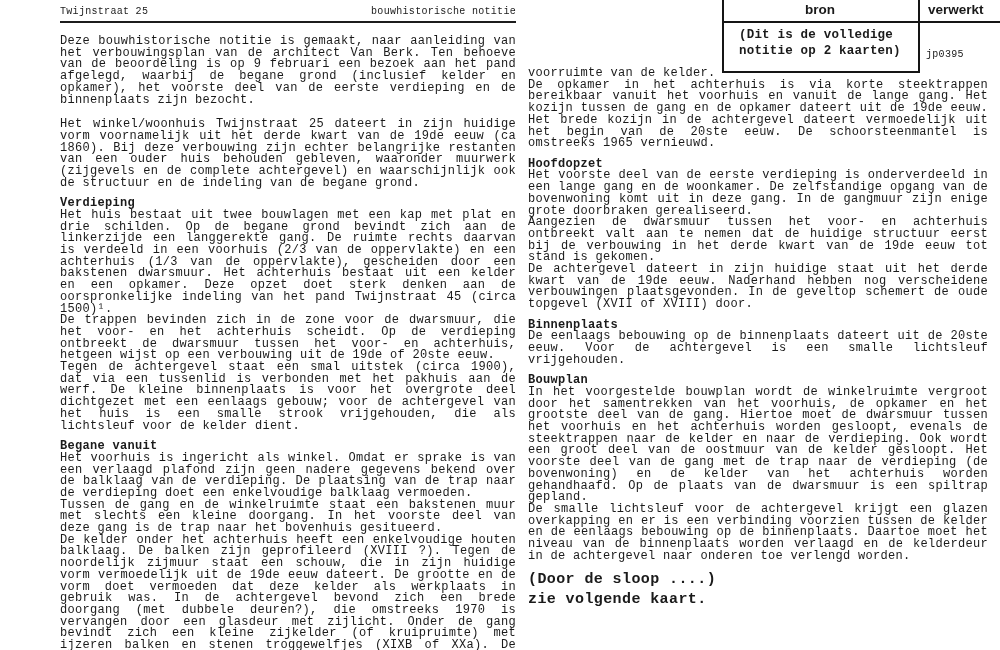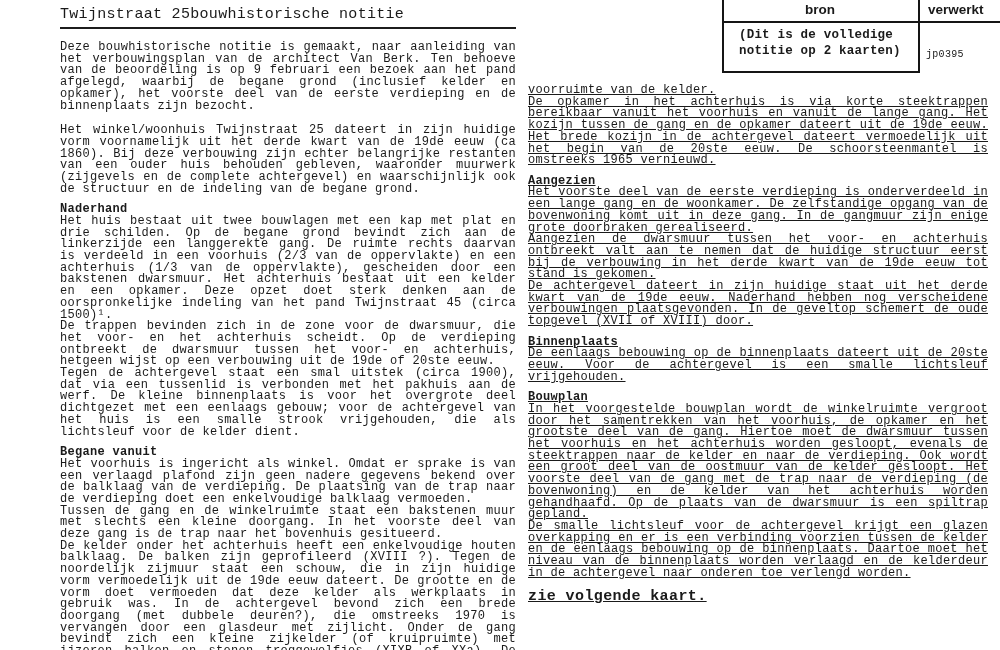--- a/index.html
+++ b/index.html
@@ -6,26 +6,26 @@
   body {
     width:1000px; height:650px;
     background:#ffffff;
     font-family:"Liberation Mono","DejaVu Sans Mono",monospace;
     color:#1a1a1a;
   }
   .page { position:relative; width:1000px; height:650px; background:#ffffff; overflow:hidden; }
 
   
   .col-left  { position:absolute; left:60px;  top:6px;  width:456px; }
-  .col-right { position:absolute; left:528px; top:85px; width:460px;text-decoration:underline; }
+  .col-right { position:absolute; left:528px; top:68px; width:460px; }
 
   .doc-header {
-    display:flex; justify-content:flex-start; align-items:flex-end;
+    display:flex; justify-content:space-between; align-items:flex-end;
     border-bottom:2px solid #1c1c1c; padding-bottom:4px;
-    font-size:15px; letter-spacing:0.3px;
+    font-size:10px; letter-spacing:0.3px;
   }
 
   p.doc {
     margin:0;
     font-size:12px; line-height:11.7px;
     letter-spacing:0.3px;
     text-align:justify;
   }
   p.doc.gap-sm { margin-top:13px; }
 
@@ -80,47 +80,48 @@
 
   <div class="col-left">
     <div class="doc-header">
       <span>Twijnstraat 25</span>
       <span>bouwhistorische notitie</span>
     </div>
 
     <p class="doc gap-sm">Deze bouwhistorische notitie is gemaakt, naar aanleiding van het verbouwingsplan van de architect Van Berk. Ten behoeve van de beoordeling is op 9 februari een bezoek aan het pand afgelegd, waarbij de begane grond (inclusief kelder en opkamer), het voorste deel van de eerste verdieping en de binnenplaats zijn bezocht.</p>
     <p class="doc gap-sm">Het winkel/woonhuis Twijnstraat 25 dateert in zijn huidige vorm voornamelijk uit het derde kwart van de 19de eeuw (ca 1860). Bij deze verbouwing zijn echter belangrijke restanten van een ouder huis behouden gebleven, waaronder muurwerk (zijgevels en de complete achtergevel) en waarschijnlijk ook de structuur en de indeling van de begane grond.</p>
 
-    <h3 class="sect">Naderhand</h3>
+    <h3 class="sect">Verdieping</h3>
     <p class="doc">Het huis bestaat uit twee bouwlagen met een kap met plat en drie schilden. Op de begane grond bevindt zich aan de linkerzijde een langgerekte gang. De ruimte rechts daarvan is verdeeld in een voorhuis (2/3 van de oppervlakte) en een achterhuis (1/3 van de oppervlakte), gescheiden door een bakstenen dwarsmuur. Het achterhuis bestaat uit een kelder en een opkamer. Deze opzet doet sterk denken aan de oorspronkelijke indeling van het pand Twijnstraat 45 (circa 1500)¹.</p>
     <p class="doc">De trappen bevinden zich in de zone voor de dwarsmuur, die het voor- en het achterhuis scheidt. Op de verdieping ontbreekt de dwarsmuur tussen het voor- en achterhuis, hetgeen wijst op een verbouwing uit de 19de of 20ste eeuw.</p>
     <p class="doc">Tegen de achtergevel staat een smal uitstek (circa 1900), dat via een tussenlid is verbonden met het pakhuis aan de werf. De kleine binnenplaats is voor het overgrote deel dichtgezet met een eenlaags gebouw; voor de achtergevel van het huis is een smalle strook vrijgehouden, die als lichtsleuf voor de kelder dient.</p>
 
     <h3 class="sect">Begane vanuit</h3>
     <p class="doc">Het voorhuis is ingericht als winkel. Omdat er sprake is van een verlaagd plafond zijn geen nadere gegevens bekend over de balklaag van de verdieping. De plaatsing van de trap naar de verdieping doet een enkelvoudige balklaag vermoeden.</p>
     <p class="doc">Tussen de gang en de winkelruimte staat een bakstenen muur met slechts een kleine doorgang. In het voorste deel van deze gang is de trap naar het bovenhuis gesitueerd.</p>
     <p class="doc">De kelder onder het achterhuis heeft een enkelvoudige houten balklaag. De balken zijn geprofileerd (XVIII ?). Tegen de noordelijk zijmuur staat een schouw, die in zijn huidige vorm vermoedelijk uit de 19de eeuw dateert. De grootte en de vorm doet vermoeden dat deze kelder als werkplaats in gebruik was. In de achtergevel bevond zich een brede doorgang (met dubbele deuren?), die omstreeks 1970 is vervangen door een glasdeur met zijlicht. Onder de gang bevindt zich een kleine zijkelder (of kruipruimte) met ijzeren balken en stenen troggewelfjes (XIXB of XXa). De trap vanaf de begane grond komt uit in een</p>
 
   </div>
 
   <div class="col-right">
     <p class="doc">voorruimte van de kelder.</p>
     <p class="doc">De opkamer in het achterhuis is via korte steektrappen bereikbaar vanuit het voorhuis en vanuit de lange gang. Het kozijn tussen de gang en de opkamer dateert uit de 19de eeuw. Het brede kozijn in de achtergevel dateert vermoedelijk uit het begin van de 20ste eeuw. De schoorsteenmantel is omstreeks 1965 vernieuwd.</p>
 
-    <h3 class="sect">Aangezien</h3>
+    <h3 class="sect">Hoofdopzet</h3>
     <p class="doc">Het voorste deel van de eerste verdieping is onderverdeeld in een lange gang en de woonkamer. De zelfstandige opgang van de bovenwoning komt uit in deze gang. In de gangmuur zijn enige grote doorbraken gerealiseerd.</p>
     <p class="doc">Aangezien de dwarsmuur tussen het voor- en achterhuis ontbreekt valt aan te nemen dat de huidige structuur eerst bij de verbouwing in het derde kwart van de 19de eeuw tot stand is gekomen.</p>
 
     <p class="doc">De achtergevel dateert in zijn huidige staat uit het derde kwart van de 19de eeuw. Naderhand hebben nog verscheidene verbouwingen plaatsgevonden. In de geveltop schemert de oude topgevel (XVII of XVIII) door.</p>
 
     <h3 class="sect">Binnenplaats</h3>
     <p class="doc">De eenlaags bebouwing op de binnenplaats dateert uit de 20ste eeuw. Voor de achtergevel is een smalle lichtsleuf vrijgehouden.</p>
 
     <h3 class="sect">Bouwplan</h3>
     <p class="doc">In het voorgestelde bouwplan wordt de winkelruimte vergroot door het samentrekken van het voorhuis, de opkamer en het grootste deel van de gang. Hiertoe moet de dwarsmuur tussen het voorhuis en het achterhuis worden gesloopt, evenals de steektrappen naar de kelder en naar de verdieping. Ook wordt een groot deel van de oostmuur van de kelder gesloopt. Het voorste deel van de gang met de trap naar de verdieping (de bovenwoning) en de kelder van het achterhuis worden gehandhaafd. Op de plaats van de dwarsmuur is een spiltrap gepland.</p>
     <p class="doc">De smalle lichtsleuf voor de achtergevel krijgt een glazen overkapping en er is een verbinding voorzien tussen de kelder en de eenlaags bebouwing op de binnenplaats. Daartoe moet het niveau van de binnenplaats worden verlaagd en de kelderdeur in de achtergevel naar onderen toe verlengd worden.</p>
 
     <div class="closing">
+      <div>(Door de sloop ....)</div>
       <div>zie volgende kaart.</div>
     </div>
   </div>
 
 </div>
 
 </body></html>

